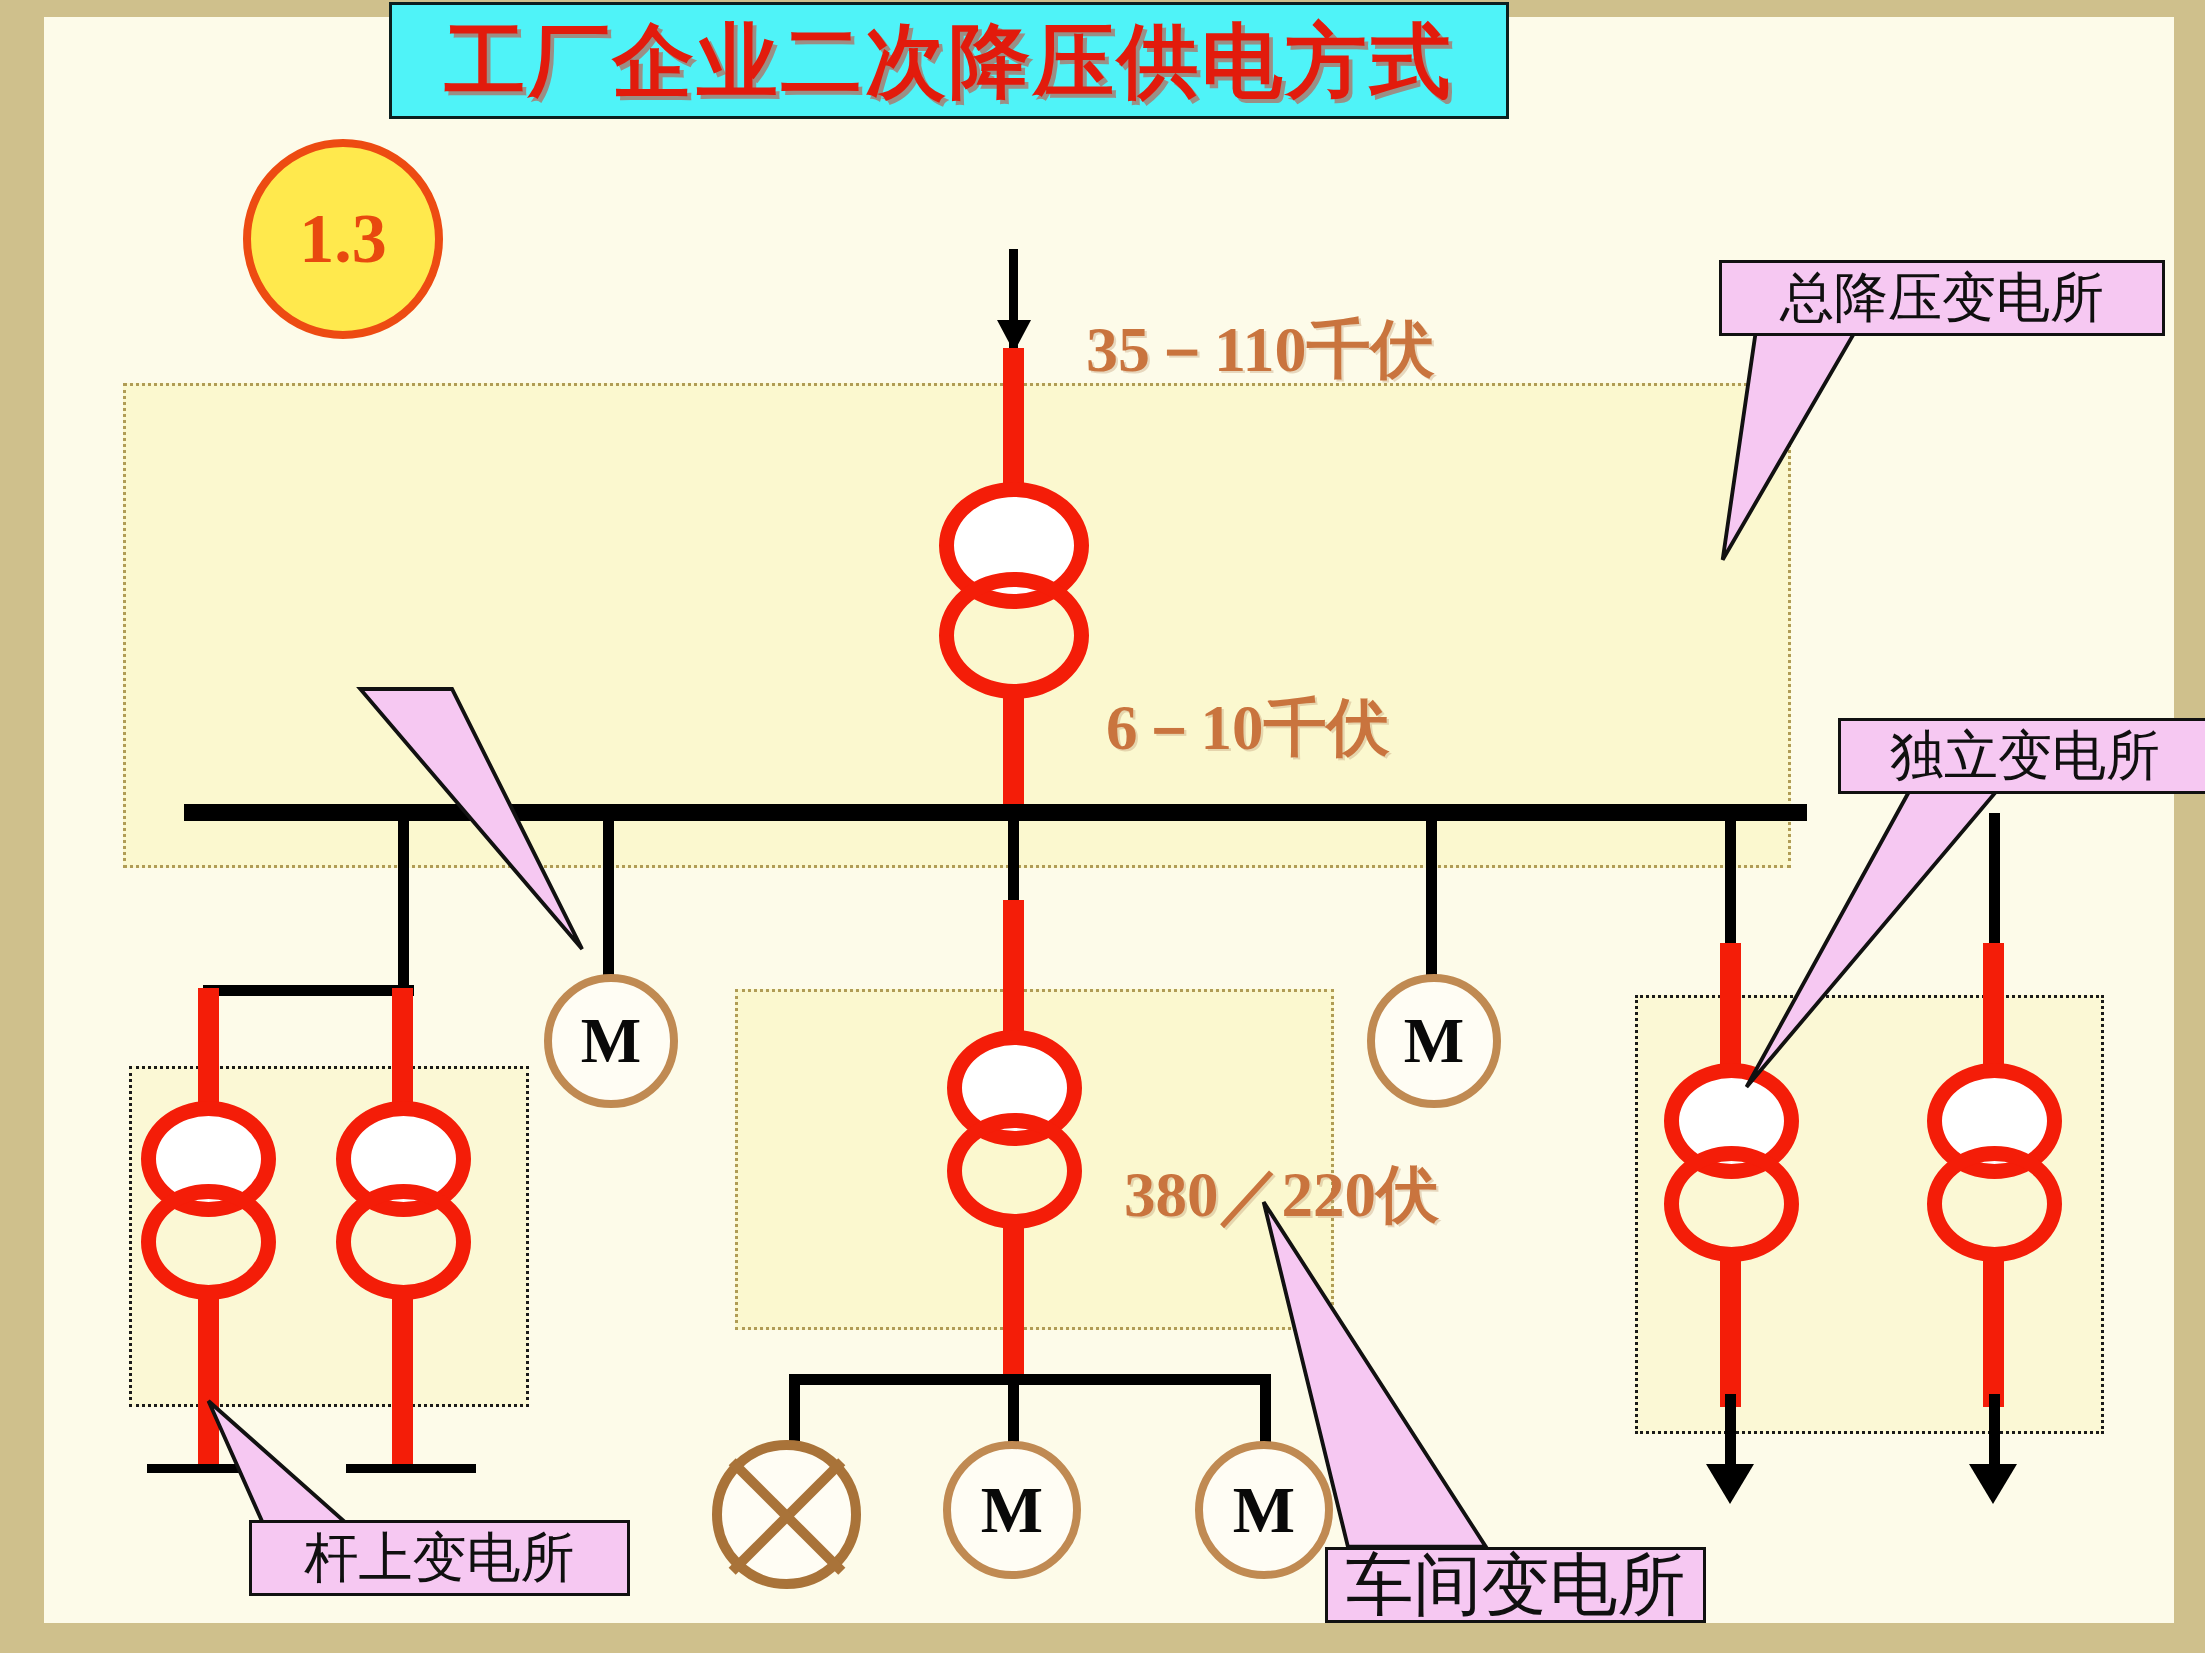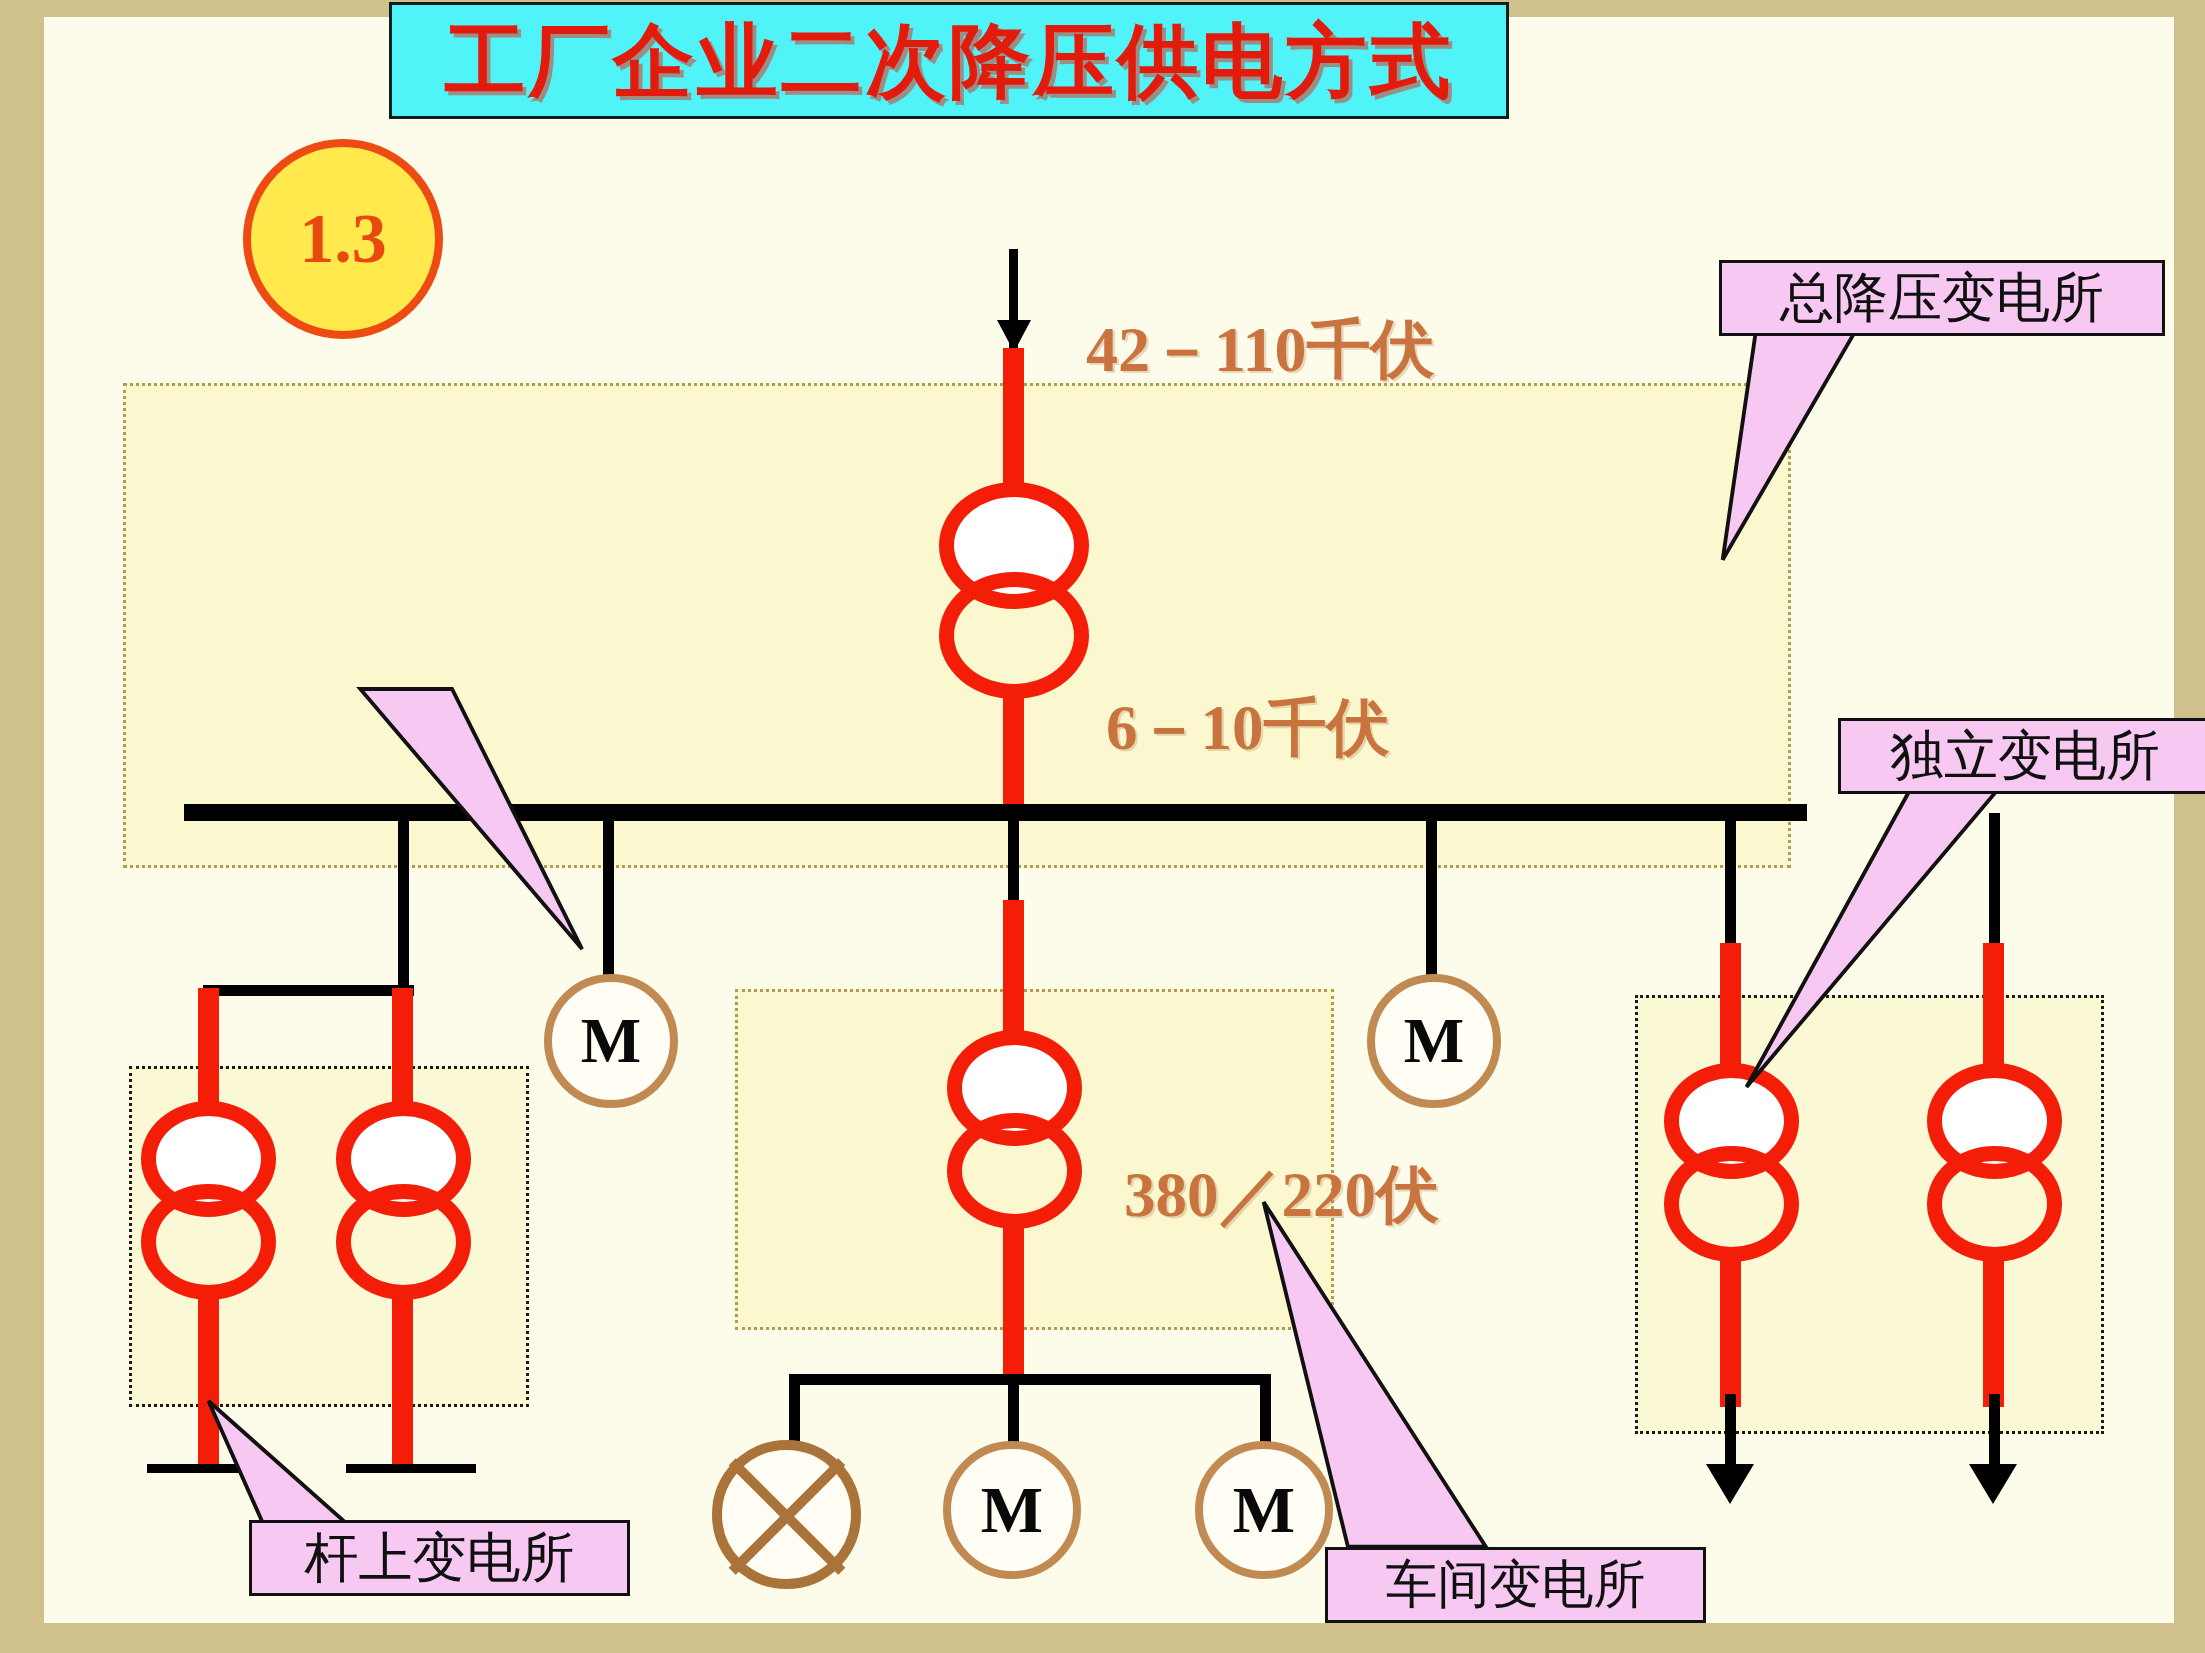--- a/index.html
+++ b/index.html
@@ -247,21 +247,21 @@
   <div class="wire-black" style="left:1989px;top:813px;width:10.7px;height:165px;"></div>
   <div class="wire-red" style="left:1983px;top:943px;width:21.4px;height:134px;"></div>
   <div class="xf" style="left:1994px;top:1063px;">
     <div class="ring" style="left:-67px;top:0px;width:135px;height:116px;"></div>
     <div class="ring lower" style="left:-67px;top:83px;width:135px;height:116px;"></div>
   </div>
   <div class="wire-red" style="left:1983px;top:1254px;width:21.4px;height:153px;"></div>
   <div class="wire-black" style="left:1989px;top:1394px;width:10.7px;height:84px;"></div>
   <div class="arrow-down" style="left:1969px;top:1464px;"></div>
 
-  <div class="vlabel" style="left:1086px;top:306px;font-size:64px;">42－110千伏</div>
+  <div class="vlabel" style="left:1086px;top:306px;font-size:64px;">35－110千伏</div>
   <div class="vlabel" style="left:1106px;top:685px;font-size:63px;">6－10千伏</div>
   <div class="vlabel" style="left:1124px;top:1152px;font-size:63px;">380／220伏</div>
 
   <div class="callout-tail" style="left:1669px;top:322px;width:322px;height:253px;">
     <svg width="322" height="253" viewBox="0 0 420 330">
       <polygon points="115,0 250,0 70,310" fill="#f6c8f2" stroke="#111" stroke-width="5"></polygon>
     </svg>
   </div>
   <div class="callout" style="left:1719px;top:260px;width:440px;height:70px;font-size:54px;">
     <span>总降压变电所</span>
@@ -289,19 +289,19 @@
   </div>
   <div class="callout" style="left:249px;top:1520px;width:375px;height:70px;font-size:54px;">
     <span>杆上变电所</span>
   </div>
 
   <div class="callout-tail" style="left:1256px;top:1202px;width:337px;height:360px;">
     <svg width="337" height="360" viewBox="0 0 440 470">
       <polygon points="10,0 300,450 120,450" fill="#f6c8f2" stroke="#111" stroke-width="5"></polygon>
     </svg>
   </div>
-  <div class="callout" style="left:1325px;top:1547px;width:375px;height:70px;font-size:52px;">
+  <div class="callout" style="left:1325px;top:1547px;width:375px;height:70px;font-size:68px;">
     <span>车间变电所</span>
   </div>
 
 
 </div>
 
 
 </body></html>

